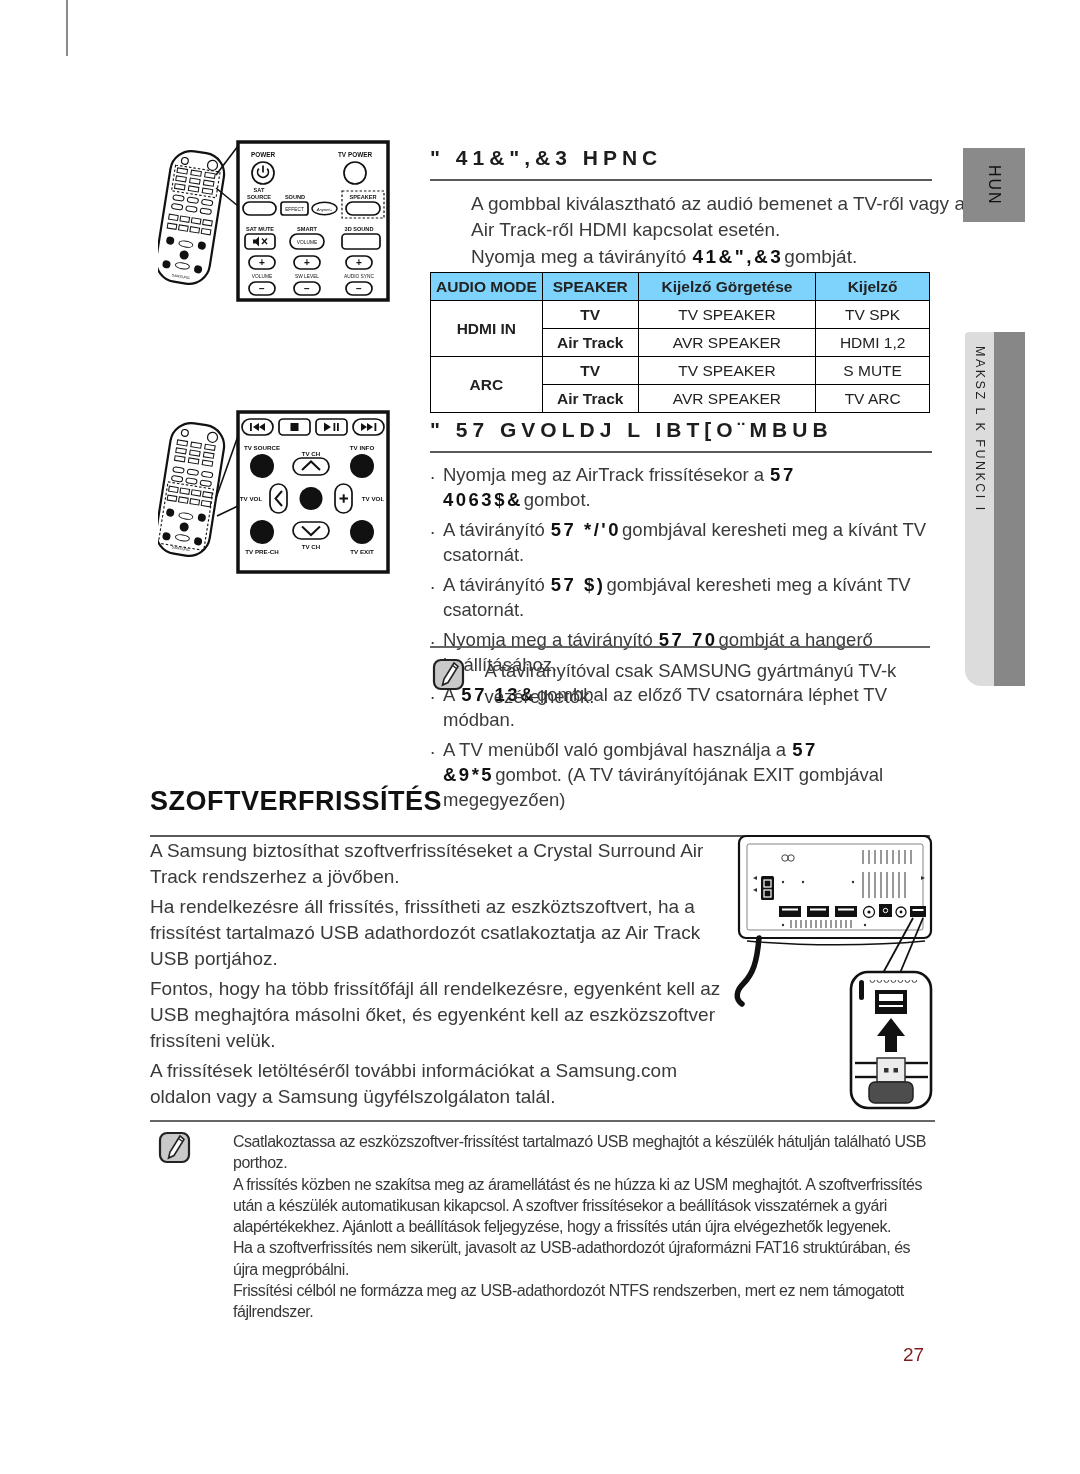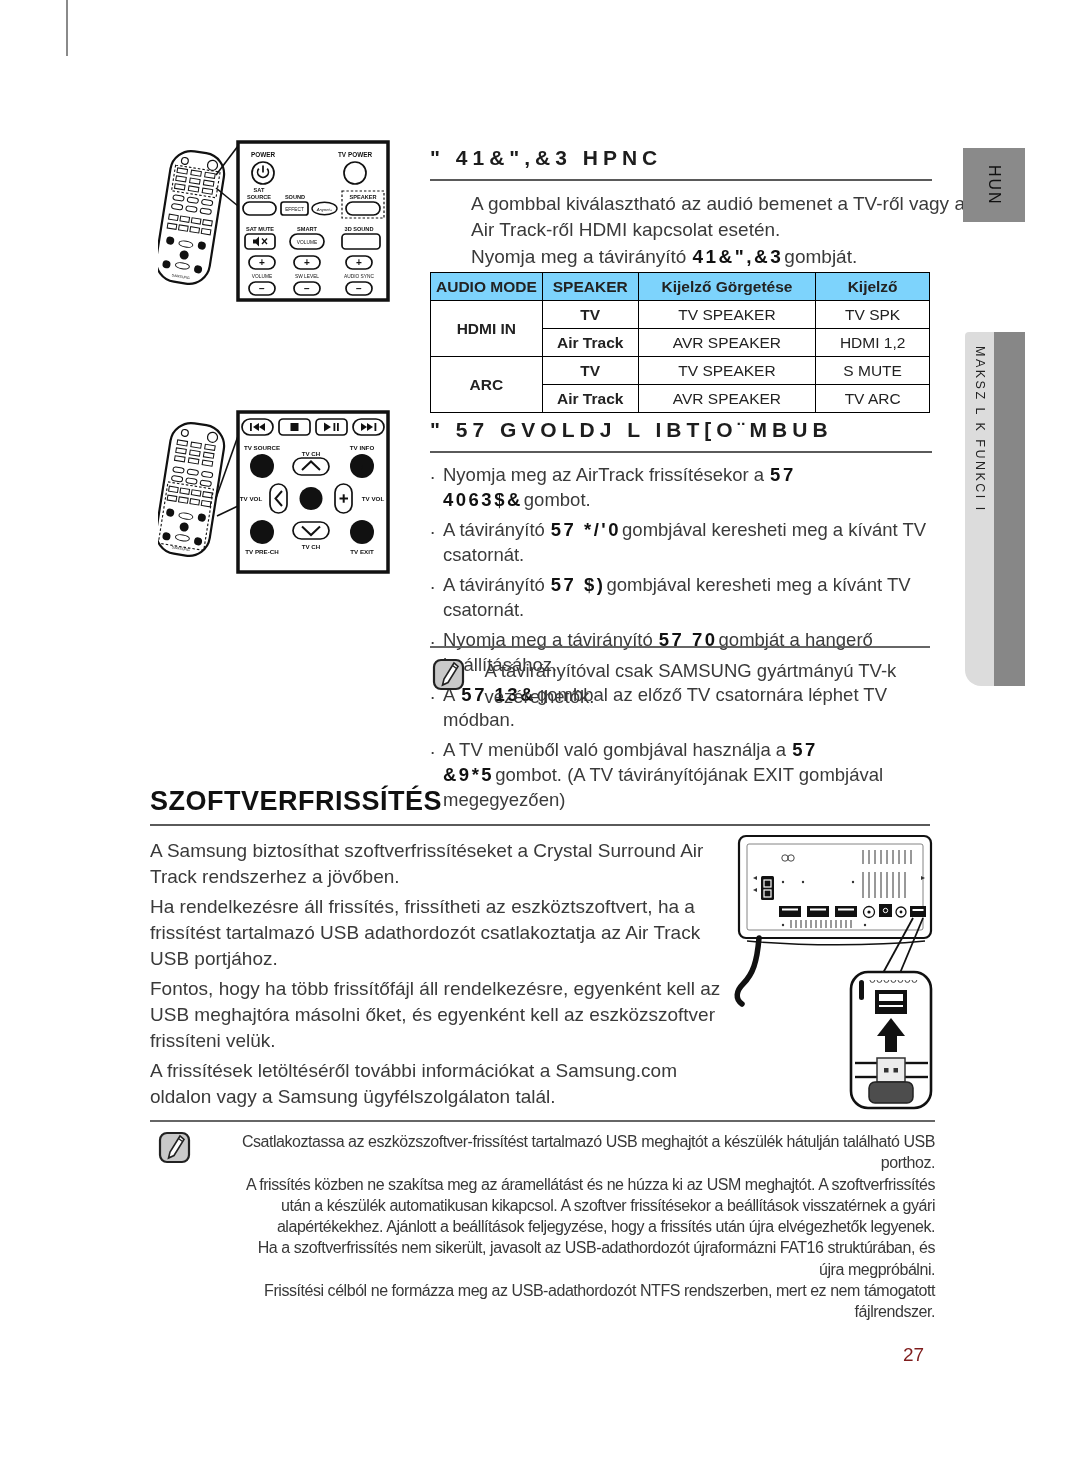--- a/index.html
+++ b/index.html
@@ -11,21 +11,21 @@
   .abs{position:absolute;}
   .crop-mark{left:66px;top:0;width:2px;height:56px;background:#8a8a8a;}
 
   
   .h-sub{
     font-size:21px;font-weight:bold;letter-spacing:5px;color:#1d1d1d;
     border-bottom:2px solid #5a5a5a;padding-bottom:9px;width:502px;
   }
   .h-main{
     font-size:27px;font-weight:bold;color:#111;
-    border-bottom:2px solid #5a5a5a;padding-bottom:7px;width:780px;letter-spacing:0.5px;
+    border-bottom:2px solid #5a5a5a;padding-bottom:18px;width:780px;letter-spacing:0.5px;
   }
 
   .para{font-size:19px;line-height:26px;color:#3a3a3a;margin-left:41px;}
   .code{font-weight:bold;letter-spacing:2.5px;color:#111;margin-left:6px;margin-right:1px;}
 
   
   table.spk{border-collapse:collapse;width:500px;font-size:15.5px;color:#222;}
   table.spk th,table.spk td{border:1.5px solid #000;text-align:center;padding:2px 3px;height:23px;}
   table.spk th{background:#7dd3fc;font-weight:bold;}
   td.b{font-weight:bold;}
@@ -37,21 +37,21 @@
   .bullet .bullet-text{flex:1;font-size:18.5px;line-height:25px;color:#3a3a3a;}
 
   
   .note{border-top:2px solid #666;display:flex;}
   .note .note-body{font-size:18.5px;line-height:26px;color:#3a3a3a;}
   .note1{width:500px;padding-top:10px;}
   .note1 .icon-wrap{width:62px;padding-left:2px;}
   .note2{width:785px;padding-top:9px;}
   .note2 .icon-wrap{width:76px;padding-left:8px;}
   .note2 .note-body{font-size:16px;line-height:21.3px;letter-spacing:-0.45px;color:#383838;width:712px;}
-  .note2 .note-body p{margin:0;text-align:right;}
+  .note2 .note-body p{margin:0;}
 
   .pagenum{font-size:19px;font-weight:normal;color:#7f1d1d;}
 
   
   .hun-tab{left:963px;top:148px;width:62px;height:74px;background:#8a8a8a;
     display:flex;align-items:center;justify-content:center;}
   .hun-tab span{writing-mode:vertical-rl;font-size:16px;letter-spacing:2px;color:#101010;}
   .fn-tab{left:965px;top:332px;width:60px;height:354px;}
   .fn-light{position:absolute;left:0;top:0;width:29px;height:354px;background:#dcdcdc;
     border-radius:4px 0 0 16px;}

